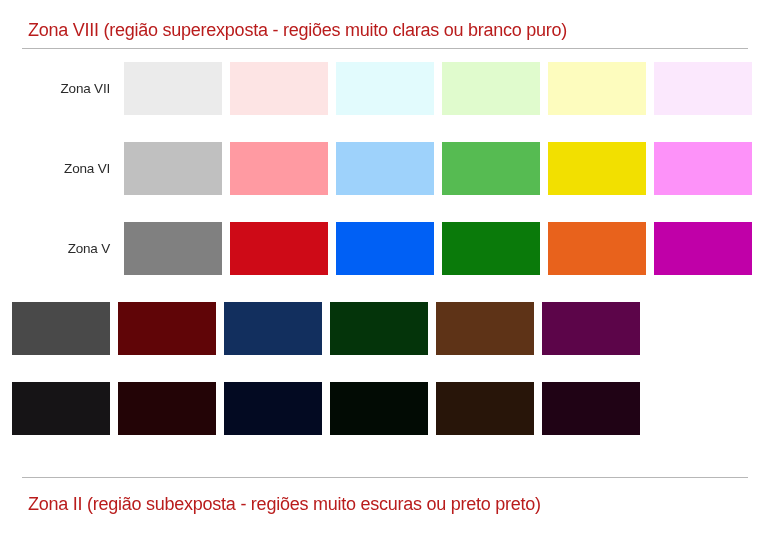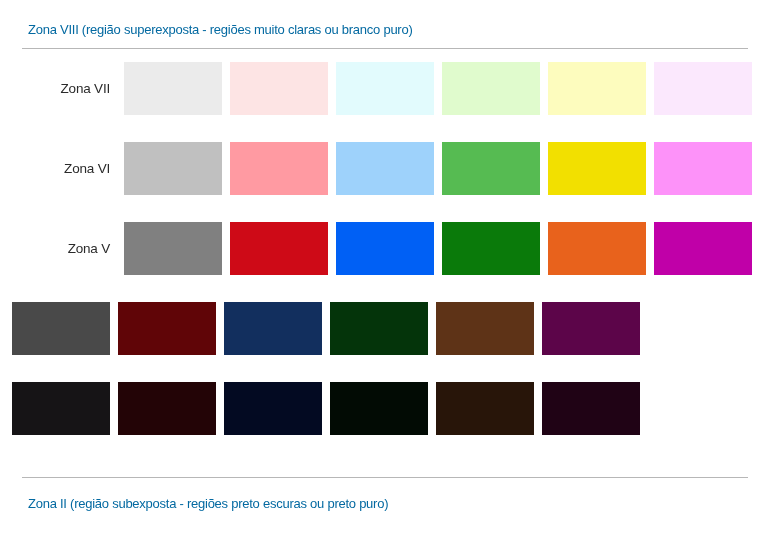--- a/index.html
+++ b/index.html
@@ -20,24 +20,24 @@
     position: relative;
     width: 770px;
     height: 538px;
     box-sizing: border-box;
   }
 
   
   .caption {
     position: absolute;
     left: 28px;
-    font-size: 13px;
+    font-size: 18px;
     line-height: 16px;
     letter-spacing: -0.25px;
-    color: #0369a1;
+    color: #b91c1c;
     white-space: nowrap;
   }
   .caption-top    { top: 22px; }
   .caption-bottom { top: 496px; }
 
   
   .rule {
     position: absolute;
     left: 22px;
     width: 726px;
@@ -148,15 +148,15 @@
           <div class="swatch" style="background: rgb(3, 10, 34);"></div>
           <div class="swatch" style="background: rgb(2, 11, 4);"></div>
           <div class="swatch" style="background: rgb(40, 21, 9);"></div>
           <div class="swatch" style="background: rgb(32, 3, 21);"></div>
         </div>
       </div>
     </div>
 
   <div class="rule rule-bottom" style="background: rgb(183, 183, 183);"></div>
 
-  <div class="caption caption-bottom">Zona II (região subexposta - regiões preto escuras ou preto puro)</div>
+  <div class="caption caption-bottom">Zona II (região subexposta - regiões muito escuras ou preto preto)</div>
 
 </div>
 
 </body></html>

